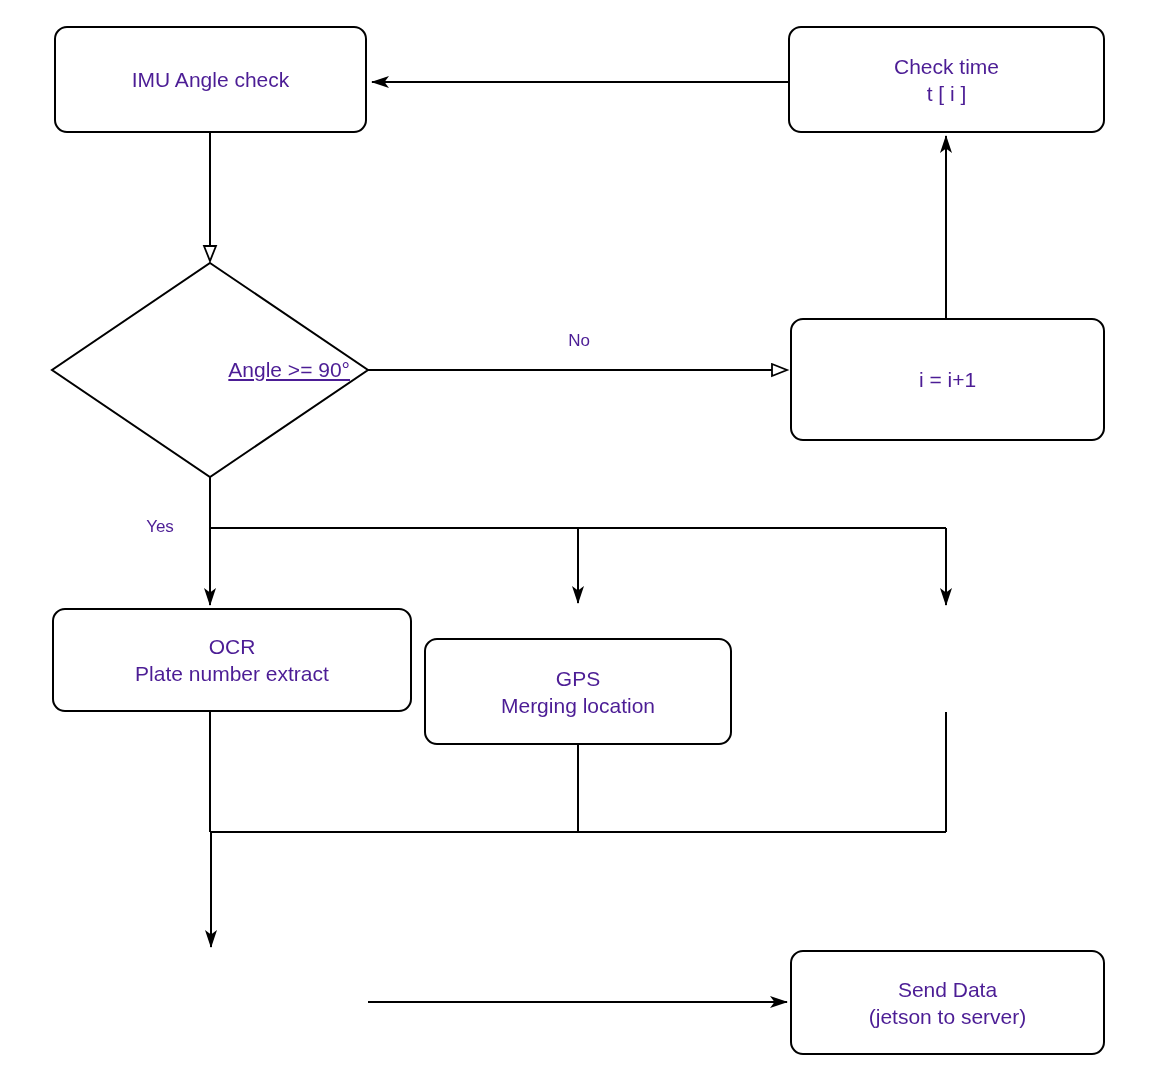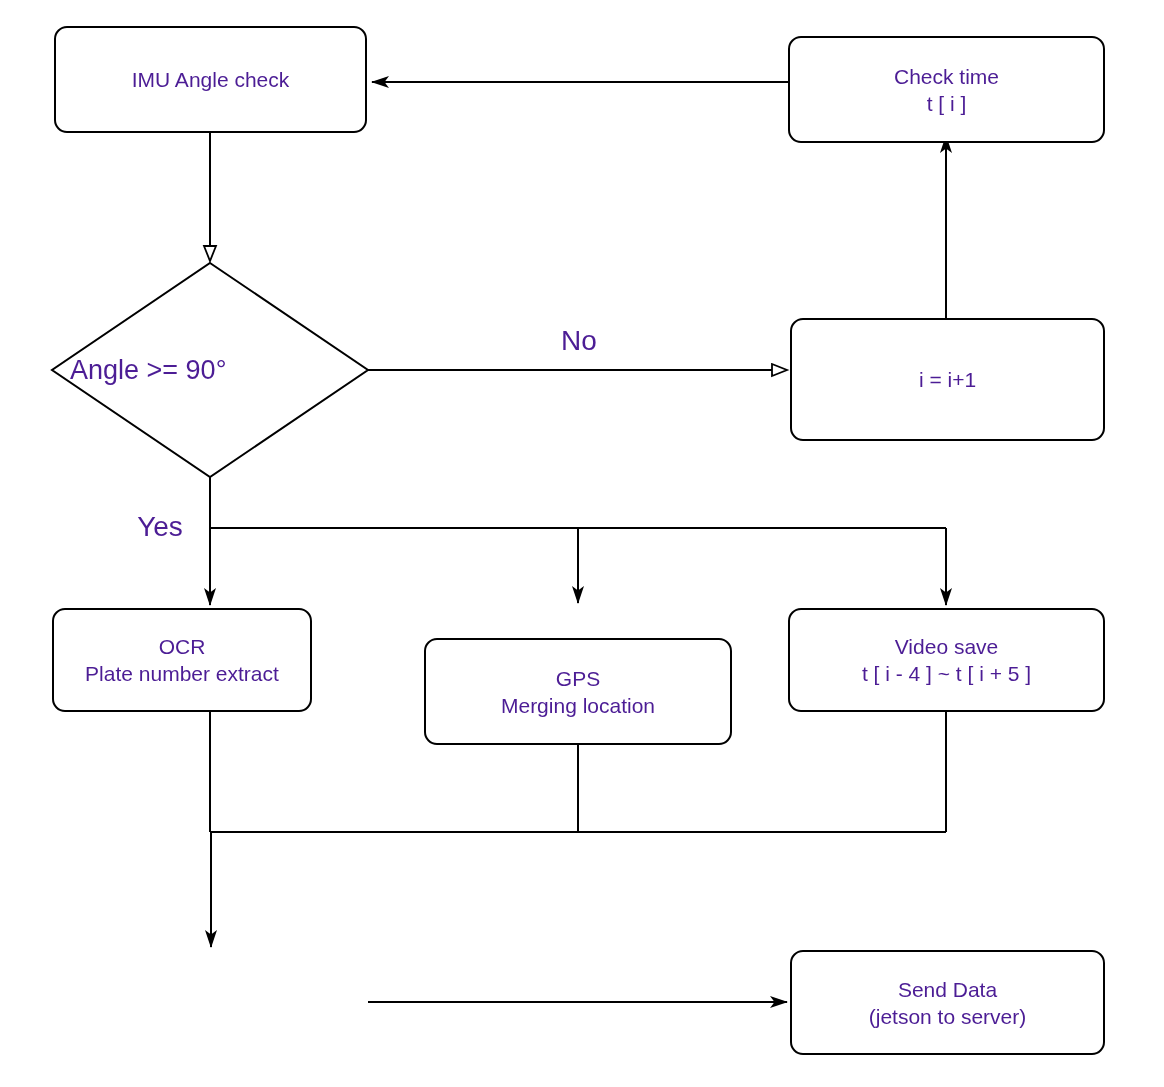--- a/index.html
+++ b/index.html
@@ -23,27 +23,28 @@
     align-items:center;
     justify-content:center;
     font-size:21px;
     line-height:27px;
     text-align:center;
   }
   .diamond-label{
     position:absolute;
     display:flex;
     align-items:center;
-    justify-content:flex-start;
-    font-size:27px;
+    justify-content:flex-end;
+    font-size:21px;
     text-align:center;
+    text-decoration:underline;
   }
   .edge-label{
     position:absolute;
-    font-size:28px;
+    font-size:17px;
     line-height:24px;
     background:#ffffff;
     text-align:center;
     padding:0 2px;
   }
 </style>
 </head>
 <body>
 
 <div class="canvas">
@@ -86,47 +87,43 @@
       <path d="M211,832 L211,947" marker-end="url(#arrSolid)"></path>
 
       <path d="M368,1002 L787,1002" marker-end="url(#arrSolid)"></path>
     </g>
   </svg>
 
   <div class="node" style="left:54px;top:26px;width:313px;height:107px">
     <span>IMU Angle check</span>
   </div>
 
-  <div class="node" style="left:788px;top:36px;width:317px;height:107px">
+  <div class="node" style="left:788px;top:26px;width:317px;height:107px">
     <span>Check time</span>
     <span>t [ i ]</span>
   </div>
 
   <div class="diamond-label" style="left:70px;top:340px;width:280px;height:60px">
     <span>Angle &gt;= 90°</span>
   </div>
 
   <div class="node" style="left:790px;top:318px;width:315px;height:123px">
     <span>i = i+1</span>
   </div>
 
-  <div class="node" style="left:52px;top:608px;width:260px;height:104px">
+  <div class="node" style="left:52px;top:608px;width:360px;height:104px">
     <span>OCR</span>
     <span>Plate number extract</span>
   </div>
 
   <div class="node" style="left:424px;top:638px;width:308px;height:107px">
     <span>GPS</span>
     <span>Merging location</span>
   </div>
 
-  <div class="node" style="left:788px;top:608px;width:317px;height:104px">
-    <span>Video save</span>
-    <span>t [ i - 4 ] ~ t [ i + 5 ]</span>
-  </div>
 
 
   <div class="node" style="left:790px;top:950px;width:315px;height:105px">
     <span>Send Data</span>
     <span>(jetson to server)</span>
   </div>
 
   <span class="edge-label" style="left:553px;top:329px;width:48px">No</span>
 
   <span class="edge-label" style="left:132px;top:515px;width:52px">Yes</span>

